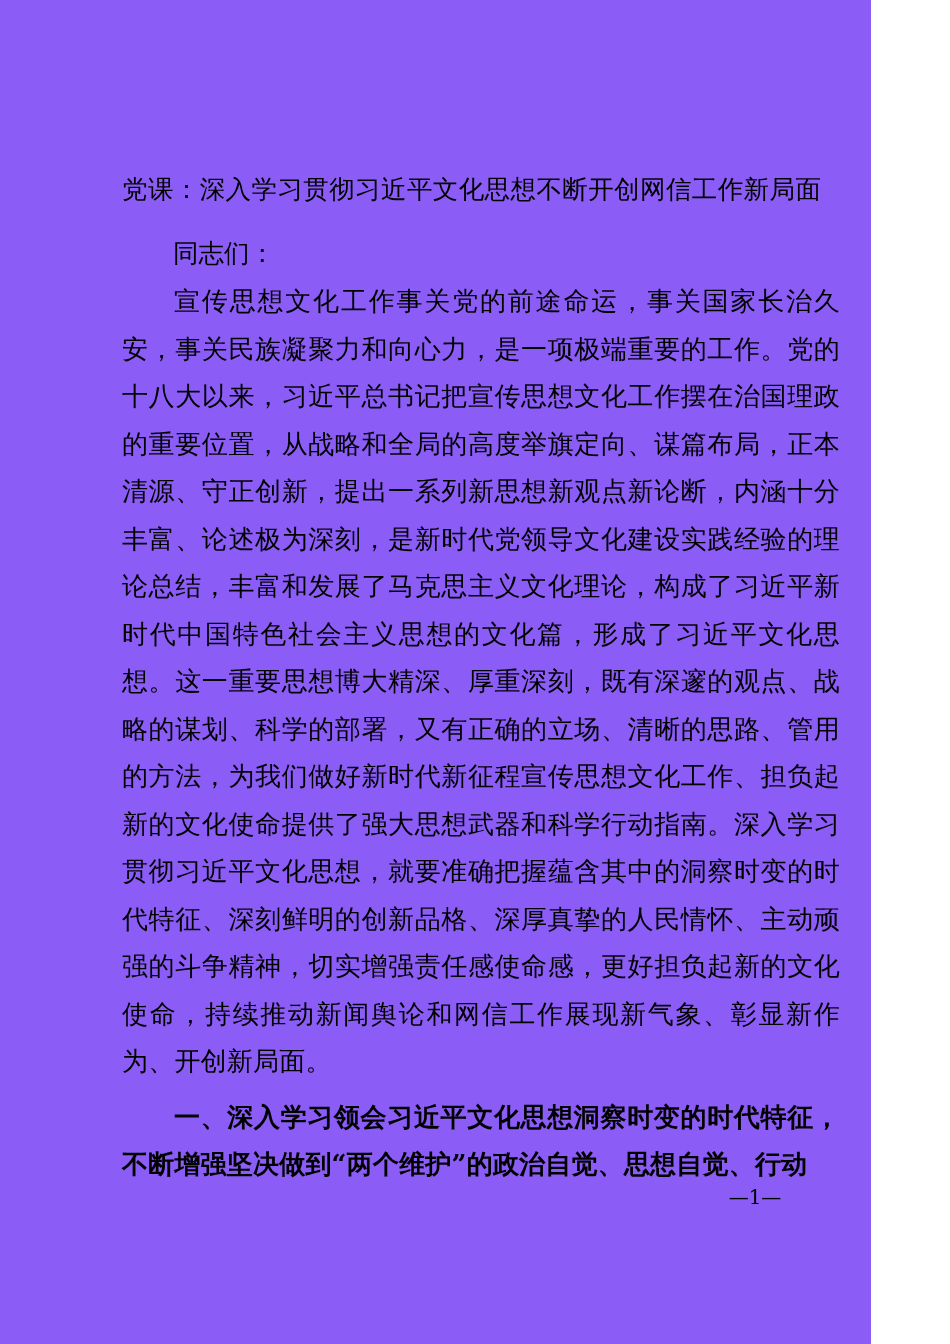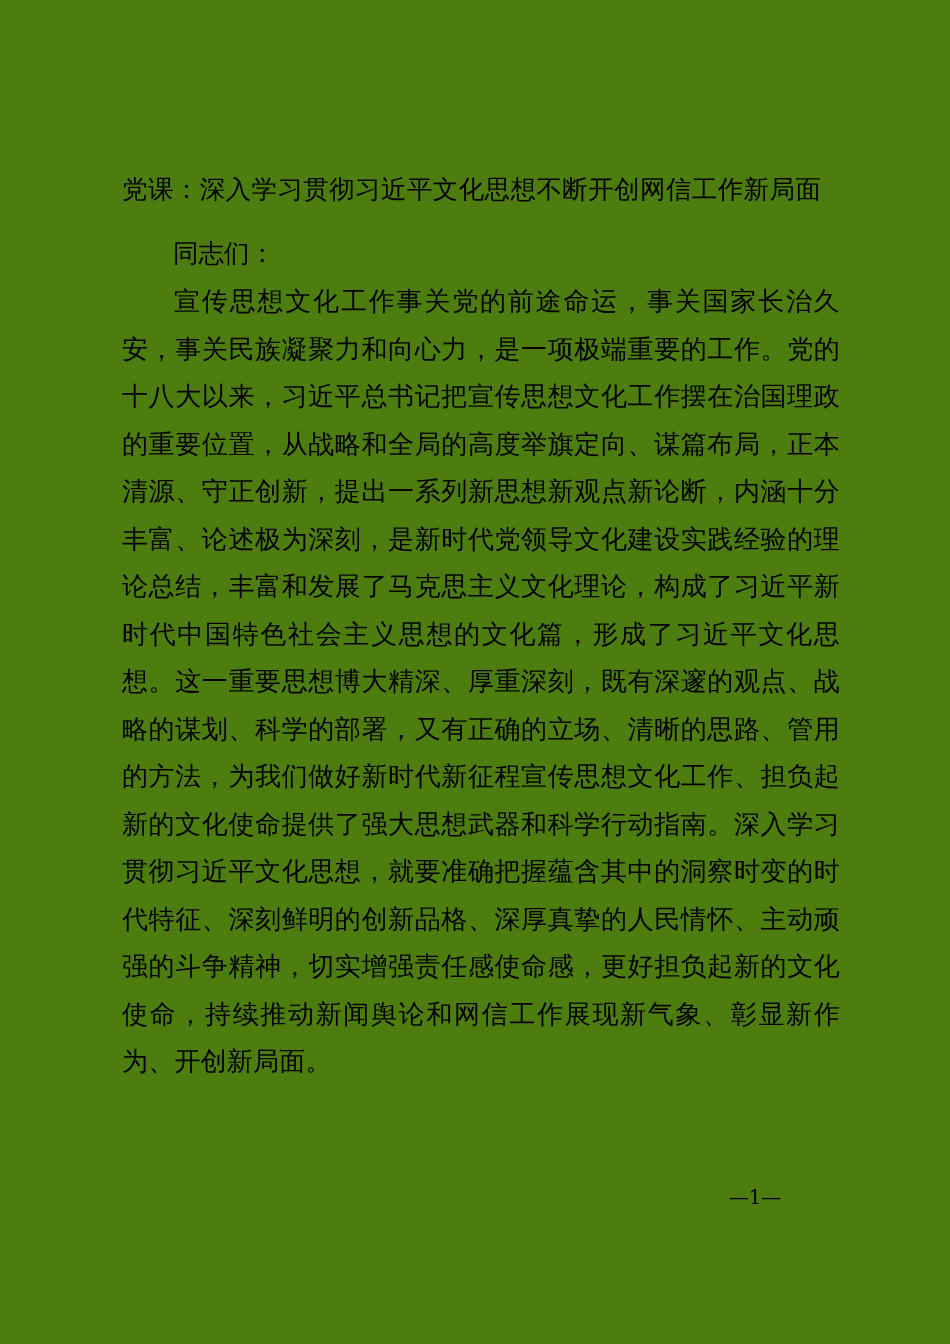--- a/index.html
+++ b/index.html
@@ -12,23 +12,23 @@
     height: 1344px;
     font-family: "DejaVu Serif", "Liberation Serif", serif;
     color: #000000;
     position: relative;
     overflow: hidden;
   }
   .page {
     position: absolute;
     left: 0;
     top: 0;
-    width: 950px;
+    width: 871px;
     height: 1344px;
-    background: #4d7c0f;
+    background: #8b5cf6;
   }
   .content {
     position: absolute;
     left: 122px;
     top: 168px;
     width: 718px;
   }
   .doc-title {
     font-size: 25.5px;
     line-height: 42px;
@@ -76,15 +76,16 @@
   }
 </style>
 </head>
 <body>
 
 <div class="page">
   <div class="content">
     <div class="doc-title">党课：深入学习贯彻习近平文化思想不断开创网信工作新局面</div>
     <div class="salutation">同志们：</div>
     <div class="para">宣传思想文化工作事关党的前途命运，事关国家长治久安，事关民族凝聚力和向心力，是一项极端重要的工作。党的十八大以来，习近平总书记把宣传思想文化工作摆在治国理政的重要位置，从战略和全局的高度举旗定向、谋篇布局，正本清源、守正创新，提出一系列新思想新观点新论断，内涵十分丰富、论述极为深刻，是新时代党领导文化建设实践经验的理论总结，丰富和发展了马克思主义文化理论，构成了习近平新时代中国特色社会主义思想的文化篇，形成了习近平文化思想。这一重要思想博大精深、厚重深刻，既有深邃的观点、战略的谋划、科学的部署，又有正确的立场、清晰的思路、管用的方法，为我们做好新时代新征程宣传思想文化工作、担负起新的文化使命提供了强大思想武器和科学行动指南。深入学习贯彻习近平文化思想，就要准确把握蕴含其中的洞察时变的时代特征、深刻鲜明的创新品格、深厚真挚的人民情怀、主动顽强的斗争精神，切实增强责任感使命感，更好担负起新的文化使命，持续推动新闻舆论和网信工作展现新气象、彰显新作为、开创新局面。</div>
+    <div class="heading">一、深入学习领会习近平文化思想洞察时变的时代特征，不断增强坚决做到“两个维护”的政治自觉、思想自觉、行动</div>
   </div>
   <div class="page-number">—1—</div>
 </div>
 
 </body></html>

